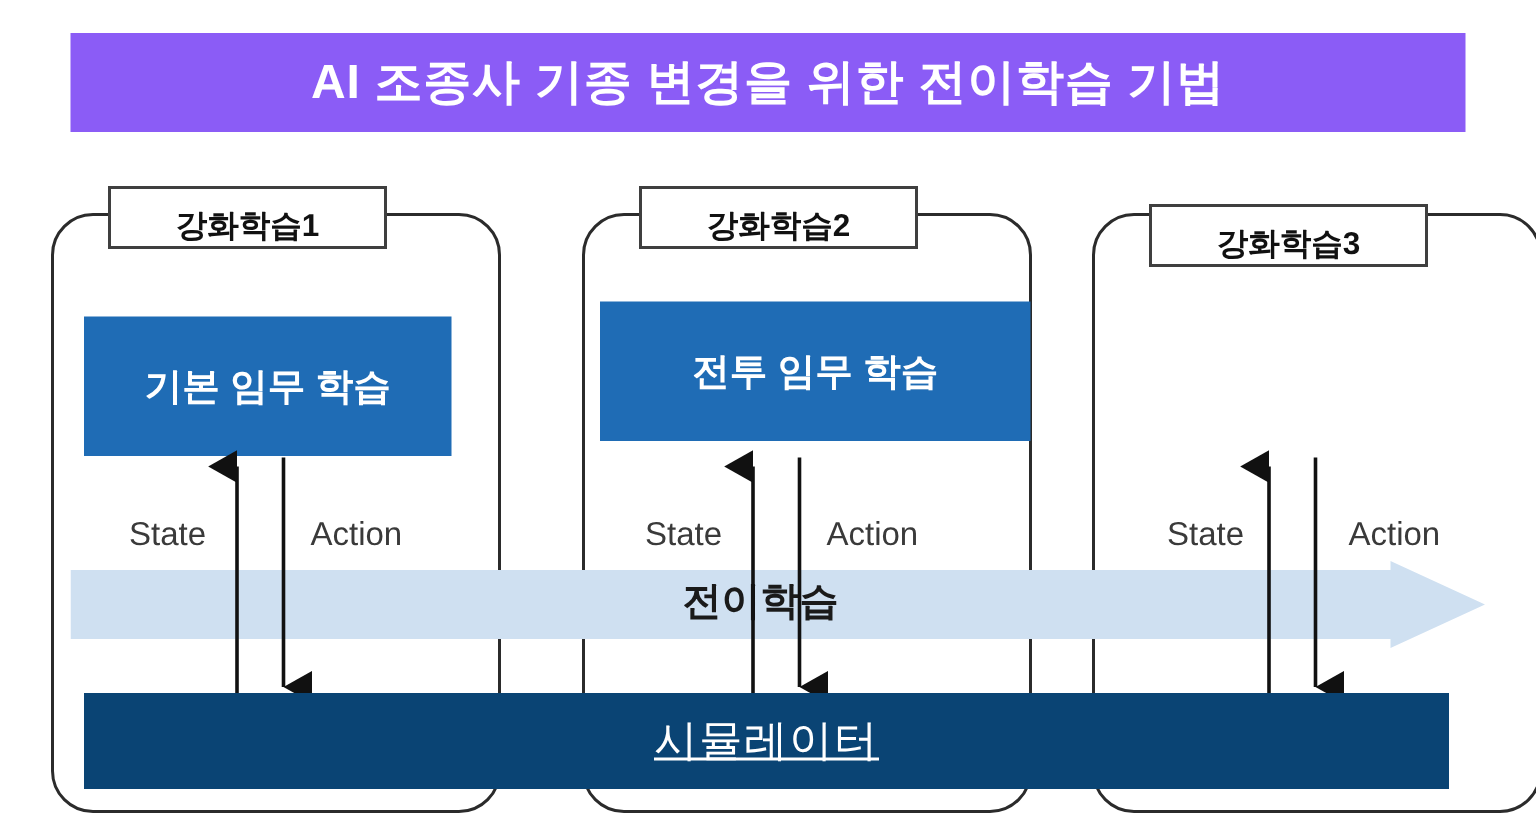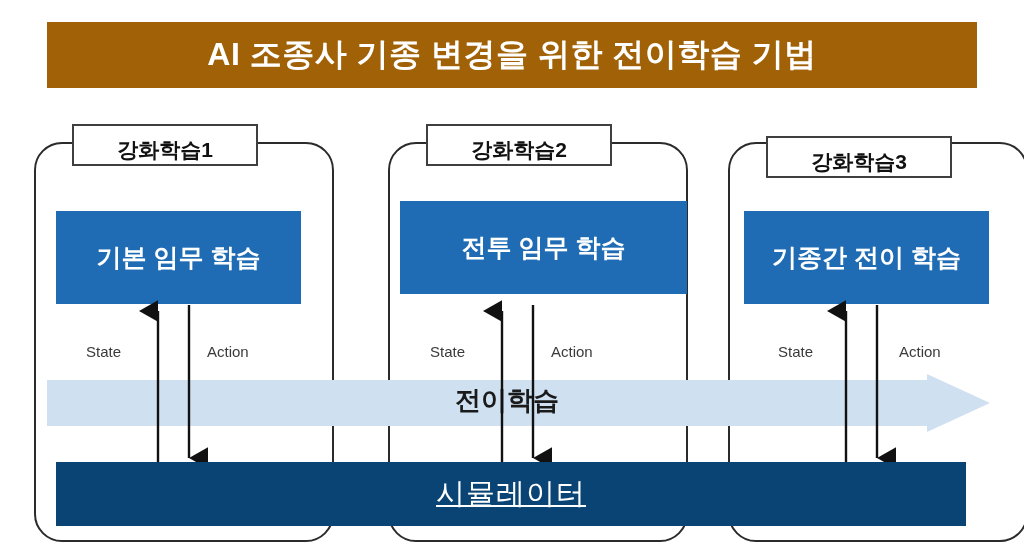--- a/index.html
+++ b/index.html
@@ -18,21 +18,21 @@
     overflow: hidden;
   }
 
   
   .title-bar {
     position: absolute;
     left: 47px;
     top: 22px;
     width: 930px;
     height: 66px;
-    background: #a16207;
+    background: #8b5cf6;
     display: flex;
     align-items: center;
     justify-content: center;
     text-align: right;
   }
   .title-bar .title-text {
     color: #ffffff;
     font-size: 32px;
     font-weight: 700;
     letter-spacing: 0.5px;
@@ -139,21 +139,21 @@
     left: 0;
     top: 0;
     width: 1024px;
     height: 546px;
     pointer-events: none;
   }
 
   
   .io-label {
     position: absolute;
-    font-size: 15px;
+    font-size: 22px;
     color: #3a3a3a;
     white-space: nowrap;
   }
 </style>
 </head>
 <body>
 
 <div id="canvas">
 
   <div class="title-bar">
@@ -177,23 +177,20 @@
   </div>
   <div class="label-box" style="left:766px; top:124px; width:186px; height:42px;margin-top:12px;">
     <span class="label-text">강화학습3</span>
   </div>
 
   <div class="stage-box" style="left:56px; top:211px; width:245px; height:93px;">
     <span class="stage-text">기본 임무 학습</span>
   </div>
   <div class="stage-box" style="left:400px; top:201px; width:287px; height:93px;">
     <span class="stage-text">전투 임무 학습</span>
-  </div>
-  <div class="stage-box" style="left:744px; top:211px; width:245px; height:93px;">
-    <span class="stage-text">기종간 전이 학습</span>
   </div>
 
   <div class="transfer-band">
     <svg viewBox="0 0 943 58" preserveAspectRatio="none" aria-hidden="true">
       <polygon points="0,6 880,6 880,0 943,29 880,58 880,52 0,52" fill="#CFE0F1"></polygon>
     </svg>
   </div>
   <div class="transfer-label">전이학습</div>
 
   <svg class="arrows-layer" viewBox="0 0 1024 546" aria-hidden="true">

